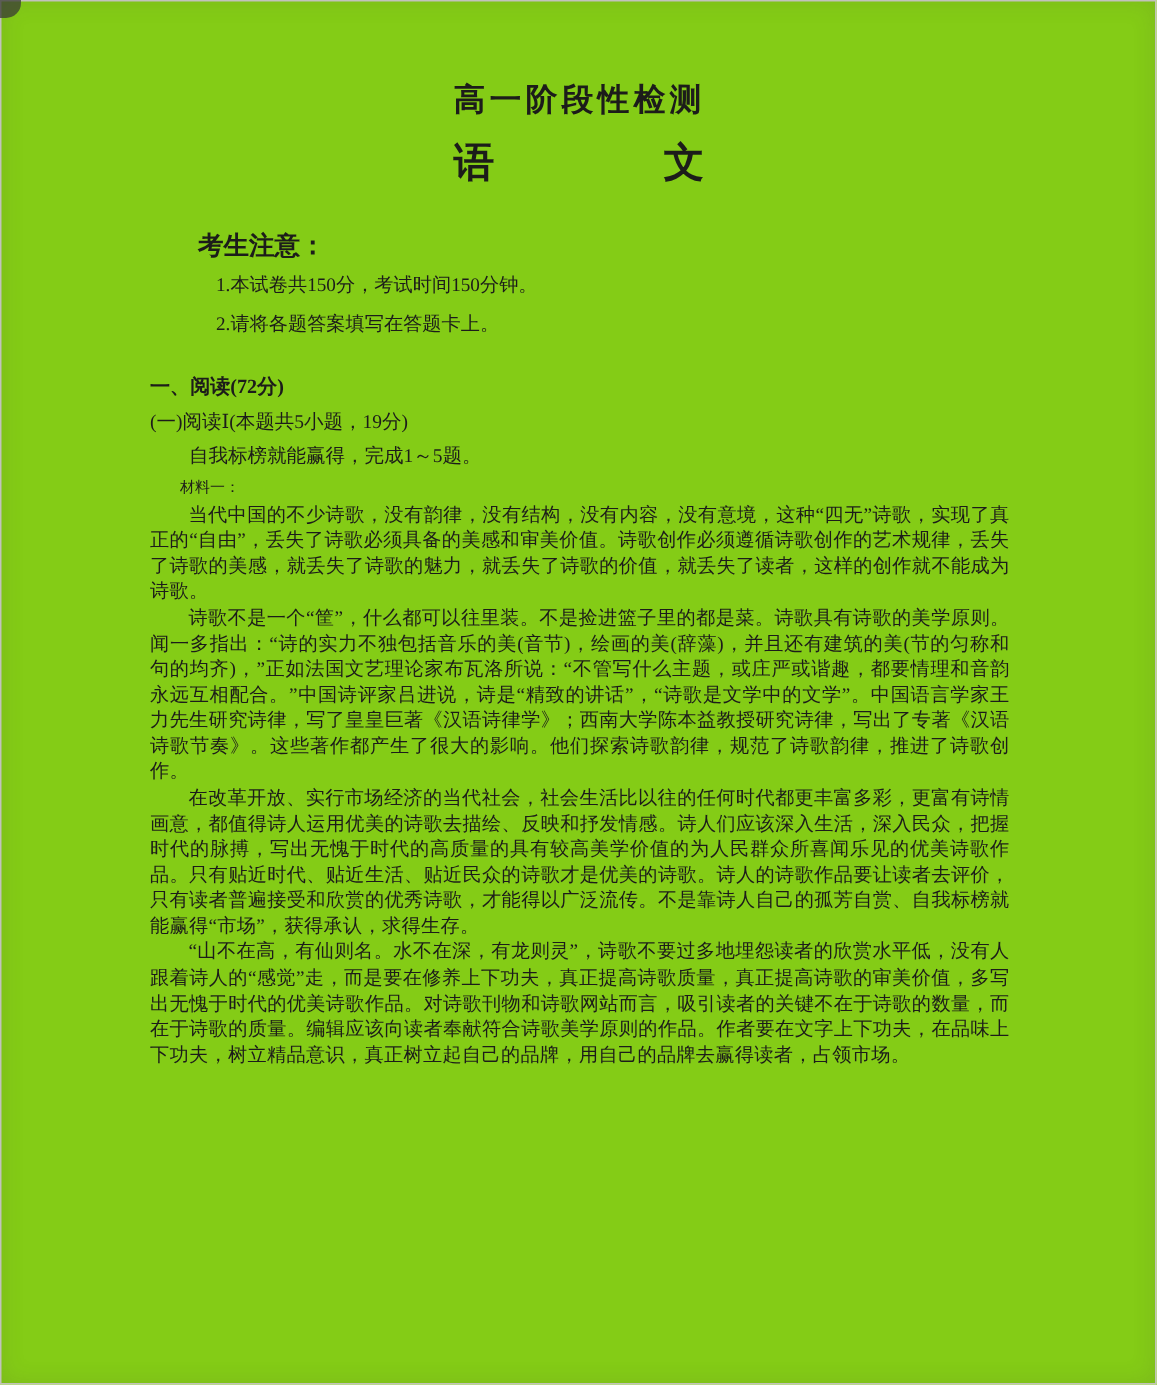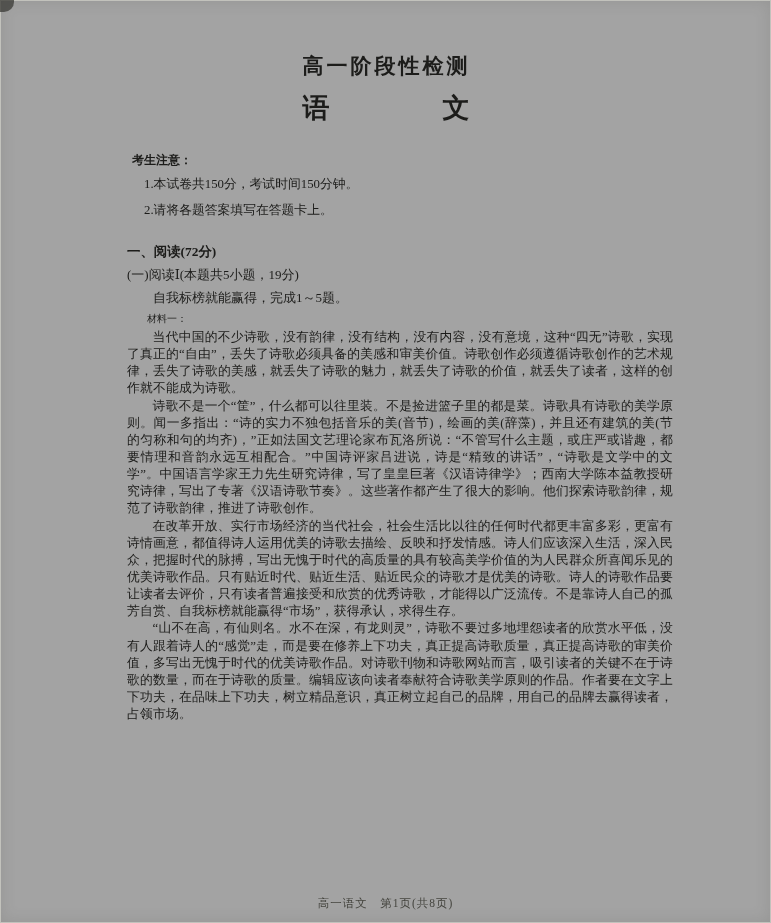--- a/index.html
+++ b/index.html
@@ -1,20 +1,20 @@
 <!DOCTYPE html>
 <html><head>
 <meta charset="utf-8">
 <style>
   html,body{margin:0;padding:0;background:#e9e9e6;}
   .page{
     position:relative;
     width:771px;height:923px;
     margin:0 auto;
-    background:#a3a3a3;
+    background:#84cc16;
     box-sizing:border-box;
     padding:30px 98px 0 100px;
     font-family:"Liberation Serif","DejaVu Serif",serif;
     color:#1c1c1a;
     overflow:hidden;
   }
   .page::before{
     content:"";position:absolute;inset:0;pointer-events:none;
     box-shadow:inset 0 0 0 1px #c2c2bc, inset 0 0 16px rgba(70,70,60,.16);
   }
@@ -25,23 +25,23 @@
   header{ text-align:center; }
   .exam-title{
     font-size:21px;font-weight:bold;letter-spacing:3px;
     margin:22px 0 10px;
   }
   .subject-title{
     font-size:27px;font-weight:bold;letter-spacing:1px;
     margin:0 0 26px;white-space:pre;
   }
   .notice{ margin-left:32px; }
-  .notice-head{ font-size:12px;font-weight:bold;margin:0 0 7px; }
+  .notice-head{ font-size:17px;font-weight:bold;margin:0 0 7px; }
   .notice-item{ font-size:12.8px;margin:0 0 9px;padding-left:12px; }
-  .reading{ margin-top:24px;margin-left:27px; }
+  .reading{ margin-top:24px; }
   .sec-head{ font-size:13.4px;font-weight:bold;margin:0 0 5px; }
   .sub-head{ font-size:13px;margin:0 0 5px; }
   .instruction{ font-size:13px;margin:0 0 5px;text-indent:2em; }
   .material-label{ font-size:10px;font-weight:normal;margin:0 0 3px;text-indent:2em; }
   .para{
     font-size:12.8px;line-height:1.34;margin:0;
     text-align:justify;text-indent:2em;
     letter-spacing:.2px;
   }
   footer{
@@ -72,16 +72,13 @@
     <p class="sub-head">(一)阅读Ⅰ(本题共5小题，19分)</p>
     <p class="instruction">自我标榜就能赢得，完成1～5题。</p>
     <p class="material-label">材料一：</p>
 
     <p class="para">当代中国的不少诗歌，没有韵律，没有结构，没有内容，没有意境，这种“四无”诗歌，实现了真正的“自由”，丢失了诗歌必须具备的美感和审美价值。诗歌创作必须遵循诗歌创作的艺术规律，丢失了诗歌的美感，就丢失了诗歌的魅力，就丢失了诗歌的价值，就丢失了读者，这样的创作就不能成为诗歌。</p>
     <p class="para">诗歌不是一个“筐”，什么都可以往里装。不是捡进篮子里的都是菜。诗歌具有诗歌的美学原则。闻一多指出：“诗的实力不独包括音乐的美(音节)，绘画的美(辞藻)，并且还有建筑的美(节的匀称和句的均齐)，”正如法国文艺理论家布瓦洛所说：“不管写什么主题，或庄严或谐趣，都要情理和音韵永远互相配合。”中国诗评家吕进说，诗是“精致的讲话”，“诗歌是文学中的文学”。中国语言学家王力先生研究诗律，写了皇皇巨著《汉语诗律学》；西南大学陈本益教授研究诗律，写出了专著《汉语诗歌节奏》。这些著作都产生了很大的影响。他们探索诗歌韵律，规范了诗歌韵律，推进了诗歌创作。</p>
     <p class="para">在改革开放、实行市场经济的当代社会，社会生活比以往的任何时代都更丰富多彩，更富有诗情画意，都值得诗人运用优美的诗歌去描绘、反映和抒发情感。诗人们应该深入生活，深入民众，把握时代的脉搏，写出无愧于时代的高质量的具有较高美学价值的为人民群众所喜闻乐见的优美诗歌作品。只有贴近时代、贴近生活、贴近民众的诗歌才是优美的诗歌。诗人的诗歌作品要让读者去评价，只有读者普遍接受和欣赏的优秀诗歌，才能得以广泛流传。不是靠诗人自己的孤芳自赏、自我标榜就能赢得“市场”，获得承认，求得生存。</p>
     <p class="para">“山不在高，有仙则名。水不在深，有龙则灵”，诗歌不要过多地埋怨读者的欣赏水平低，没有人跟着诗人的“感觉”走，而是要在修养上下功夫，真正提高诗歌质量，真正提高诗歌的审美价值，多写出无愧于时代的优美诗歌作品。对诗歌刊物和诗歌网站而言，吸引读者的关键不在于诗歌的数量，而在于诗歌的质量。编辑应该向读者奉献符合诗歌美学原则的作品。作者要在文字上下功夫，在品味上下功夫，树立精品意识，真正树立起自己的品牌，用自己的品牌去赢得读者，占领市场。</p>
   </section>
 
-  <footer>
-    <p class="footer-text">高一语文　第1页(共8页)</p>
-  </footer>
 </div>
 
 </body></html>

